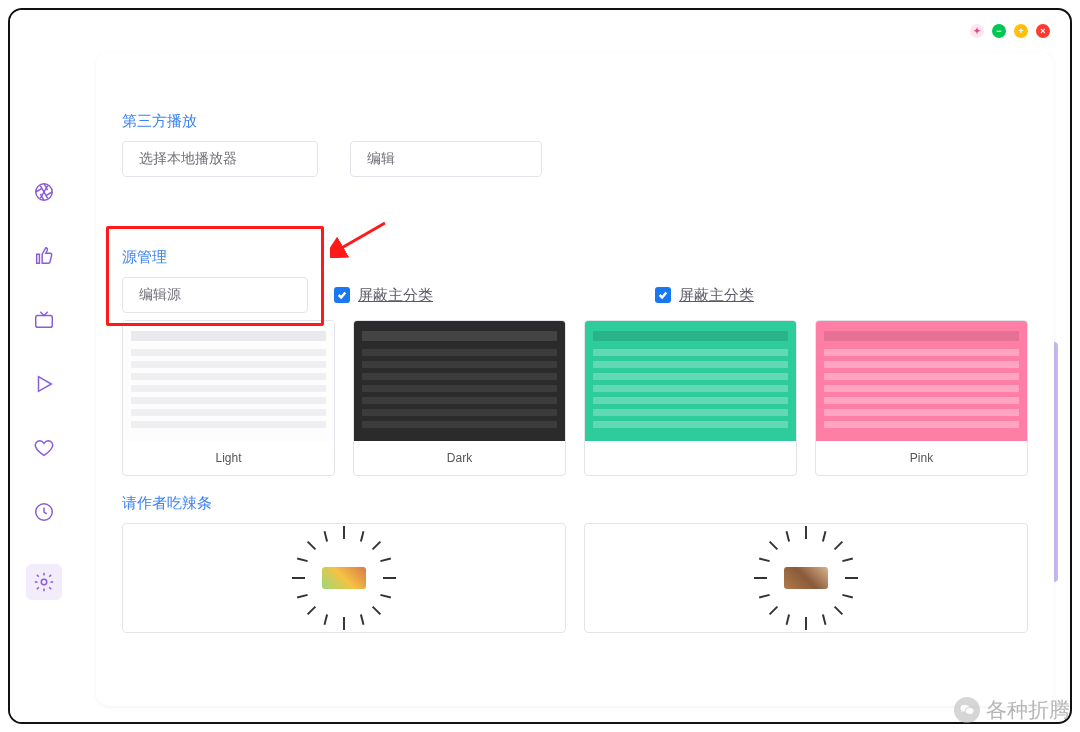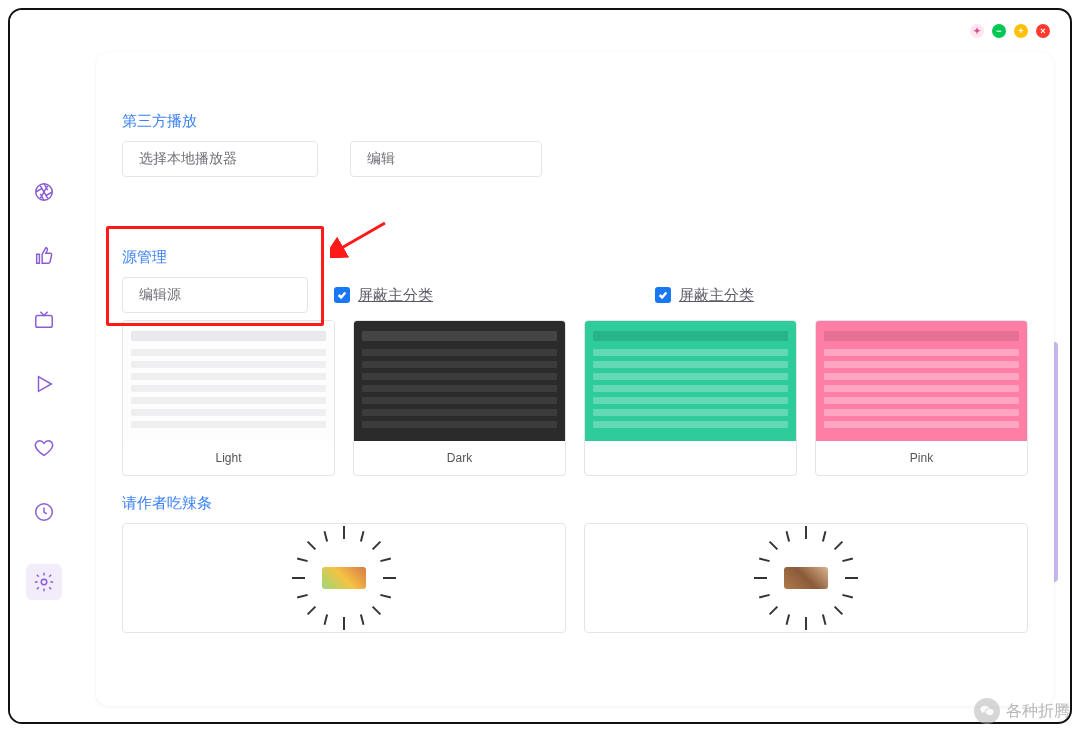--- a/index.html
+++ b/index.html
@@ -64,21 +64,21 @@
   .donate-card { width: 446px; height: 110px; border: 1px solid #e2e4ea; border-radius: 4px; display: flex; align-items: center; justify-content: center; overflow: hidden; }
   .qr-mock { width: 130px; height: 130px; position: relative; display:flex; align-items:center; justify-content:center; }
   .qr-dots { position:absolute; inset:0; }
   .qr-center { width: 44px; height: 22px; background: linear-gradient(45deg,#9ad97a,#f5c242,#d97a4b); border-radius:3px; }
   .donate-card:nth-child(2) .qr-center { background: linear-gradient(45deg,#b07a4a,#8a5a3a,#d9b38c); }
   
   .scroll-thumb { position: absolute; right: 12px; top: 332px; width: 8px; height: 240px; background: #c7b6f0; border-radius: 6px; }
   
   .watermark {
     position: absolute; right: 10px; bottom: 8px; display: flex; align-items: center; gap: 6px;
-    color: rgba(170,170,170,0.85); font-size: 16px; font-weight: 500; pointer-events: none;
+    color: rgba(170,170,170,0.85); font-size: 21px; font-weight: 500; pointer-events: none;
   }
   .watermark .wm-icon { width: 26px; height: 26px; border-radius: 50%; background: rgba(180,180,180,0.55); display:flex; align-items:center; justify-content:center;}
   .watermark .wm-icon svg { width:16px; height:16px; fill: rgba(255,255,255,0.9);}
   
   .source-section { position: absolute; left: 26px; top: 196px; width: 900px; }
   .source-actions { display:flex; align-items:center; gap: 26px; }
   .cb-gap { width: 170px; }
 </style>
 </head>
 <body>

